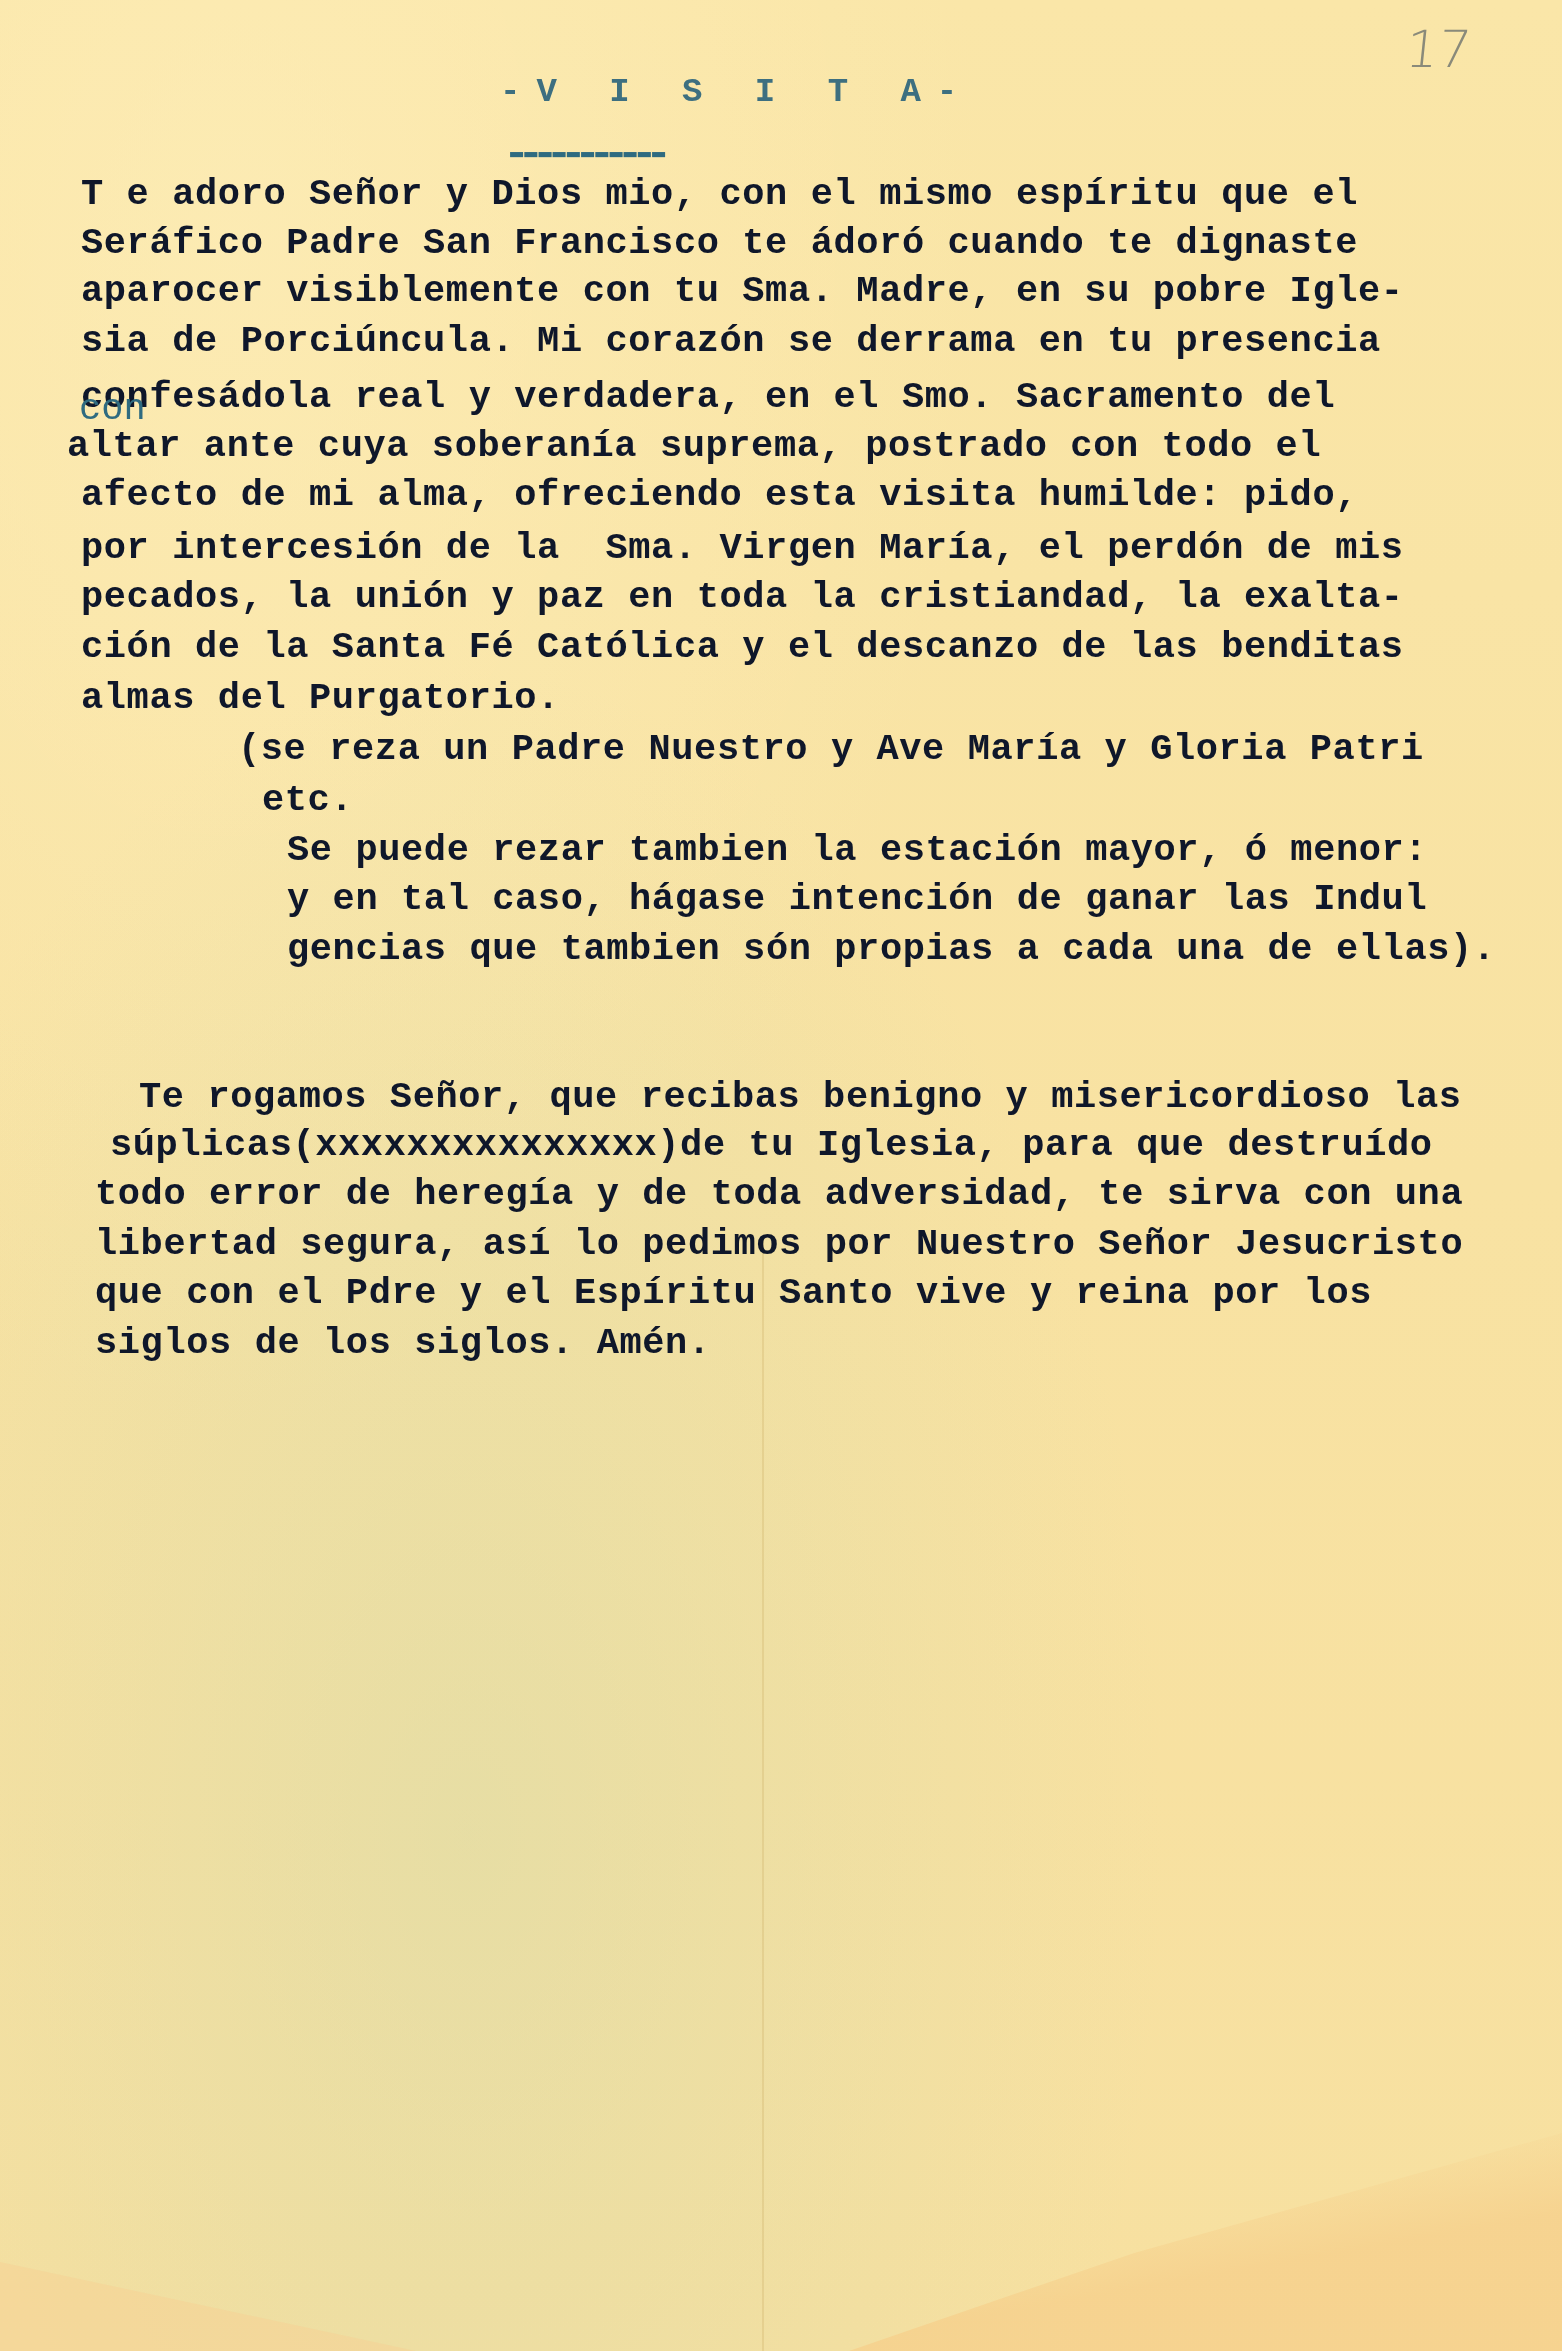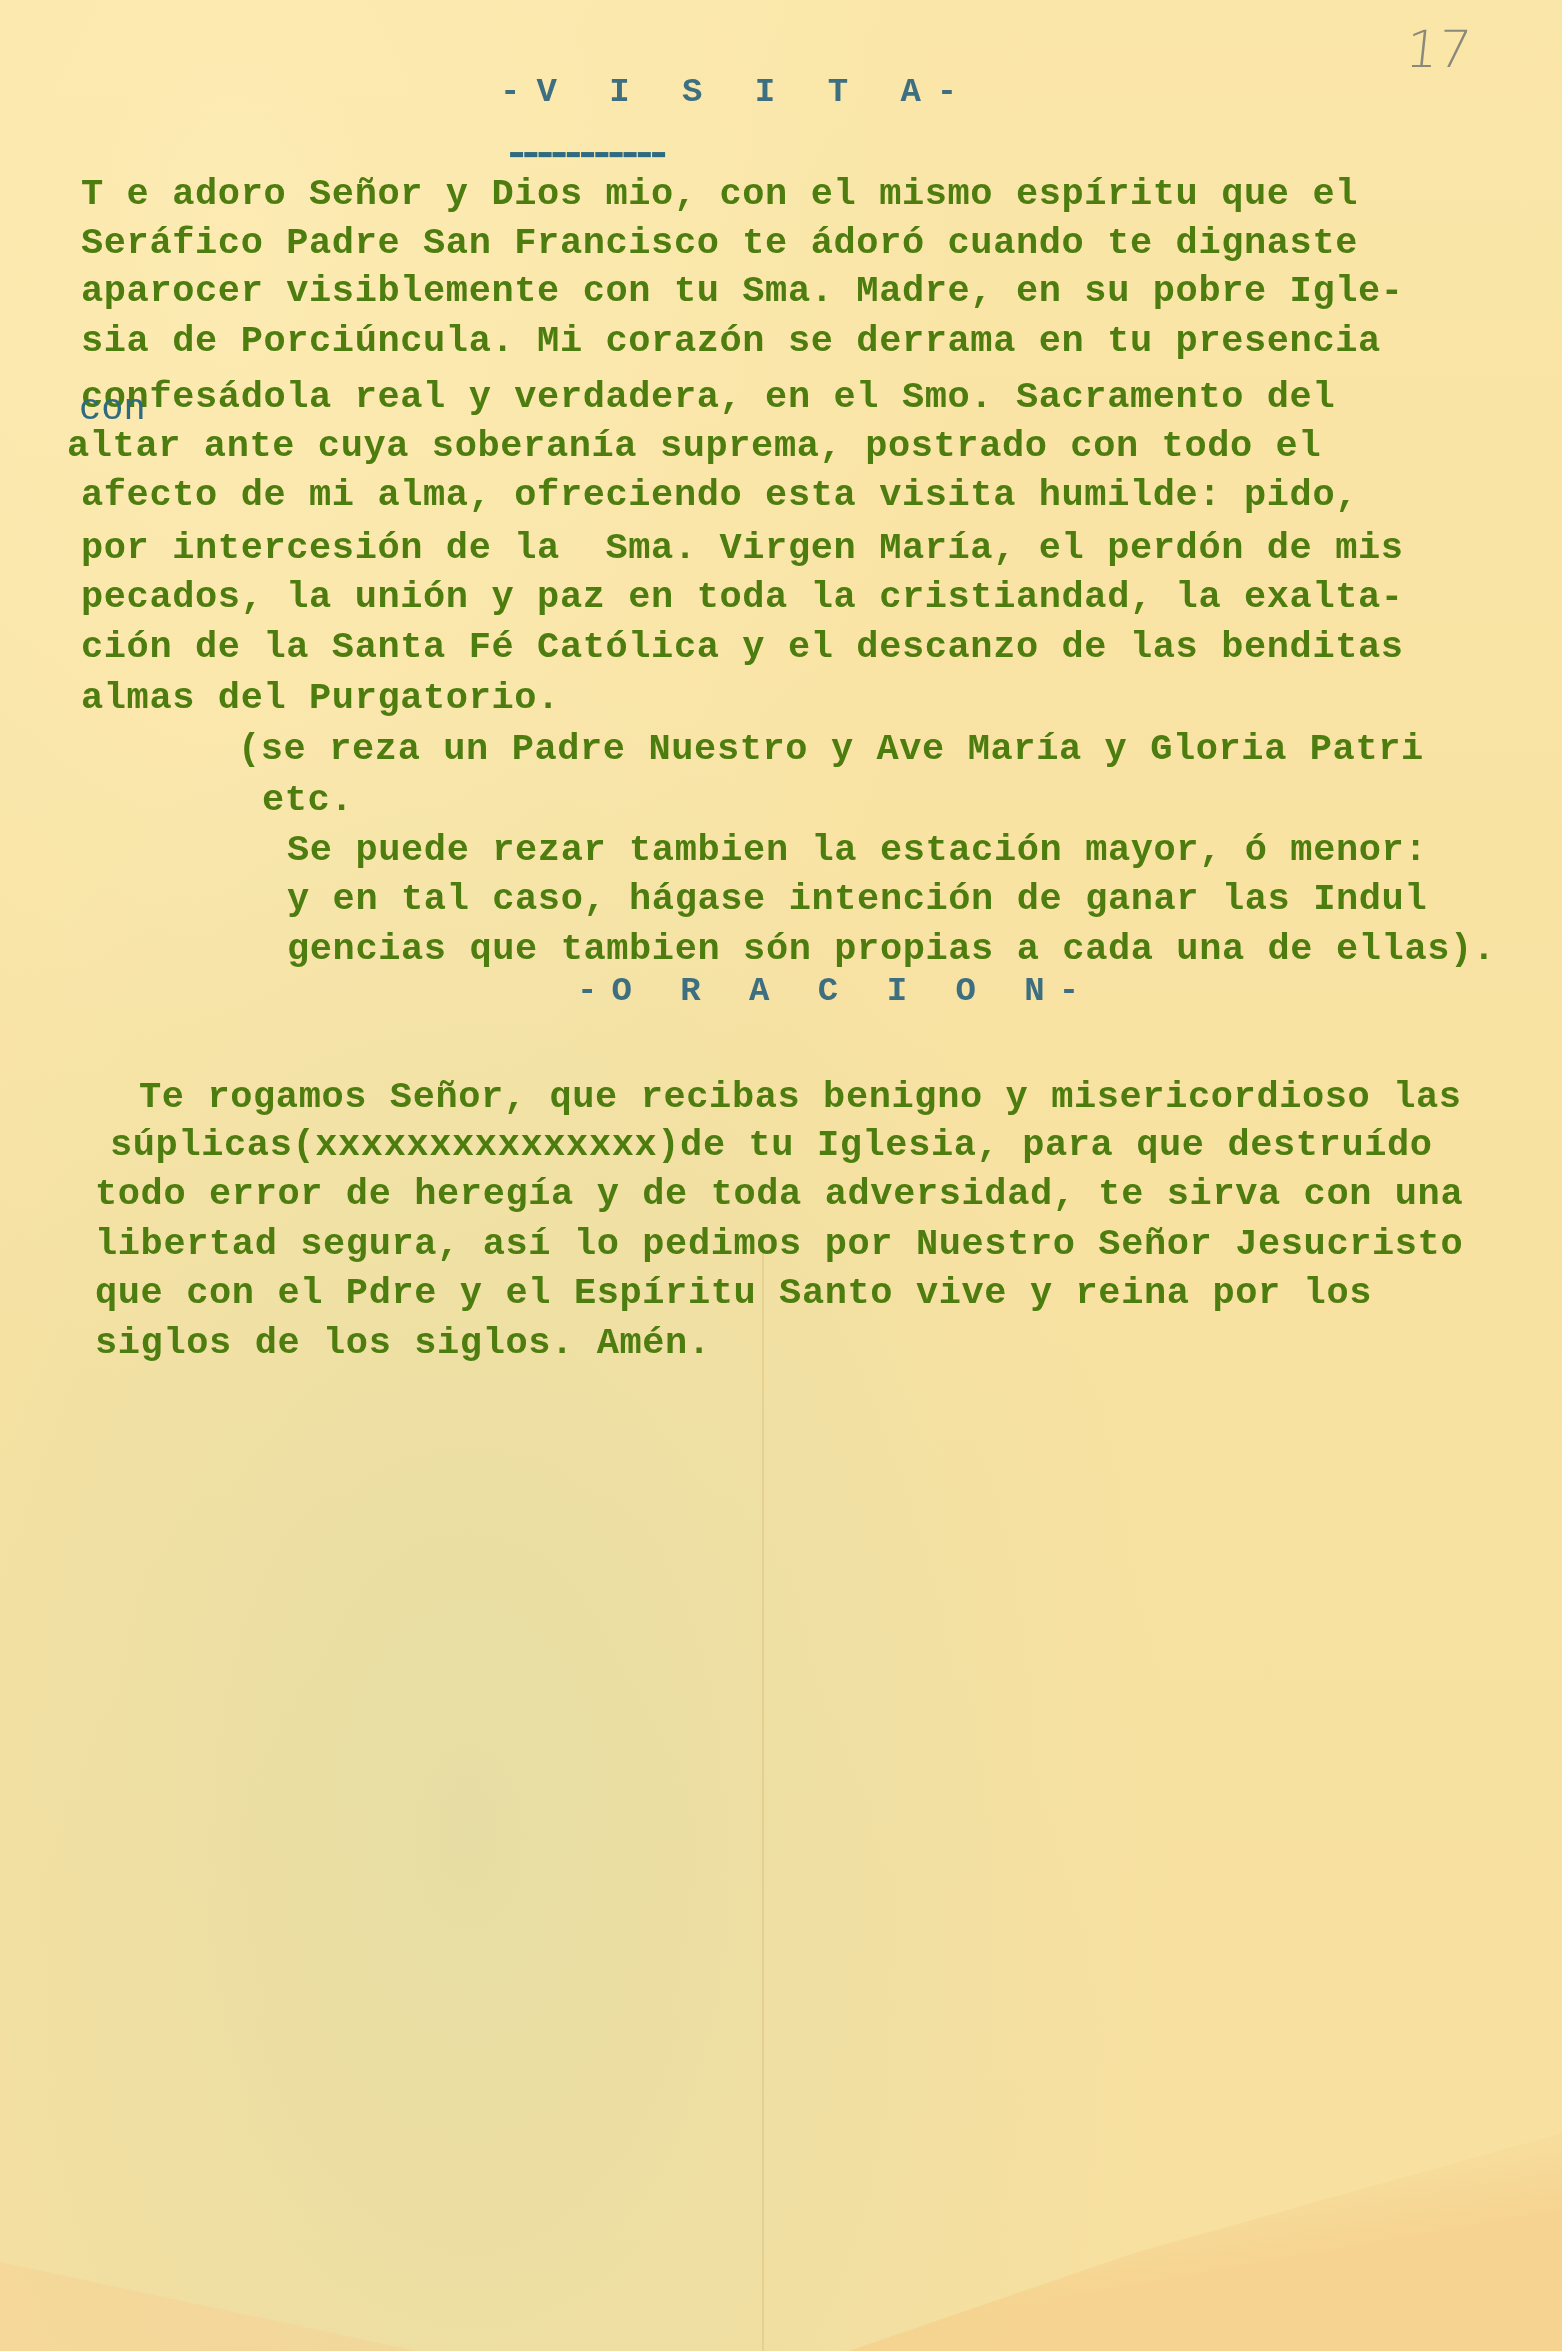--- a/index.html
+++ b/index.html
@@ -44,21 +44,21 @@
       font-size: 34px; letter-spacing: 16px; font-weight: bold;
       color: #3d6f80;
     }
     .title-underline {
       position: absolute; left: 510px; top: 140px;
       font-size: 22px; letter-spacing: 1px; font-weight: bold; color: #2f6b80;
     }
     .line {
       position: absolute; white-space: pre;
       font-size: 37px; font-weight: bold; letter-spacing: 0.6px;
-      color: #4d7c0f; line-height: 1;
+      color: #0f172a; line-height: 1;
     }
     .over {
       position: absolute; left: 79px; top: 391px;
       font-size: 37px; font-weight: normal; color: #2f6b80; line-height: 1;
     }
     .subtitle {
       position: absolute; left: 577px; top: 972px;
       font-size: 34px; letter-spacing: 14px; font-weight: bold; color: #3d6f80;
     }
   </style>
@@ -91,21 +91,20 @@
   </div>
 
   <div>
     <div class="line" style="left:238px; top:731px;">(se reza un Padre Nuestro y Ave María y Gloria Patri</div>
     <div class="line" style="left:262px; top:782px;">etc.</div>
     <div class="line" style="left:287px; top:832px;">Se puede rezar tambien la estación mayor, ó menor:</div>
     <div class="line" style="left:287px; top:881px;">y en tal caso, hágase intención de ganar las Indul</div>
     <div class="line" style="left:287px; top:931px;">gencias que tambien són propias a cada una de ellas).</div>
   </div>
 
-  <div class="subtitle">-O R A C I O N-</div>
 
   <div>
     <div class="line" style="left:139px; top:1079px;">Te rogamos Señor, que recibas benigno y misericordioso las</div>
     <div class="line" style="left:110px; top:1127px;">súplicas(xxxxxxxxxxxxxxx)de tu Iglesia, para que destruído</div>
     <div class="line" style="left:95px; top:1176px;">todo error de heregía y de toda adversidad, te sirva con una</div>
     <div class="line" style="left:95px; top:1226px;">libertad segura, así lo pedimos por Nuestro Señor Jesucristo</div>
     <div class="line" style="left:95px; top:1275px;">que con el Pdre y el Espíritu Santo vive y reina por los</div>
     <div class="line" style="left:95px; top:1325px;text-align:center;">siglos de los siglos. Amén.</div>
   </div>
 </div>

